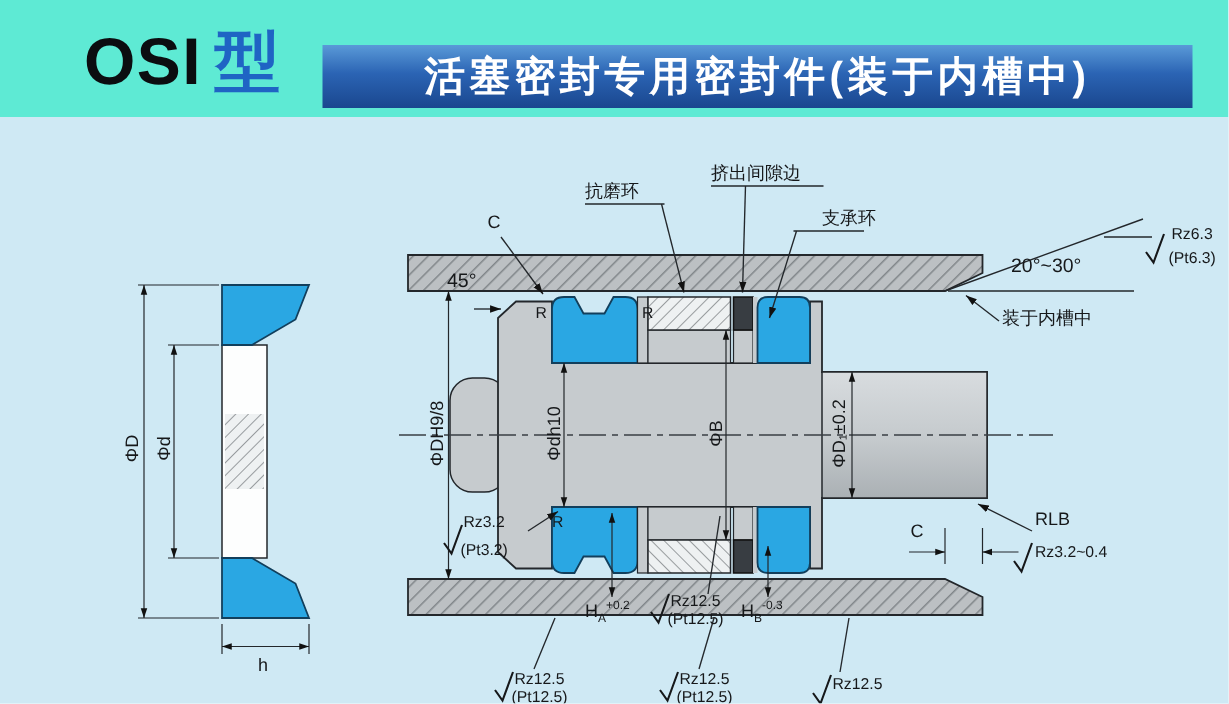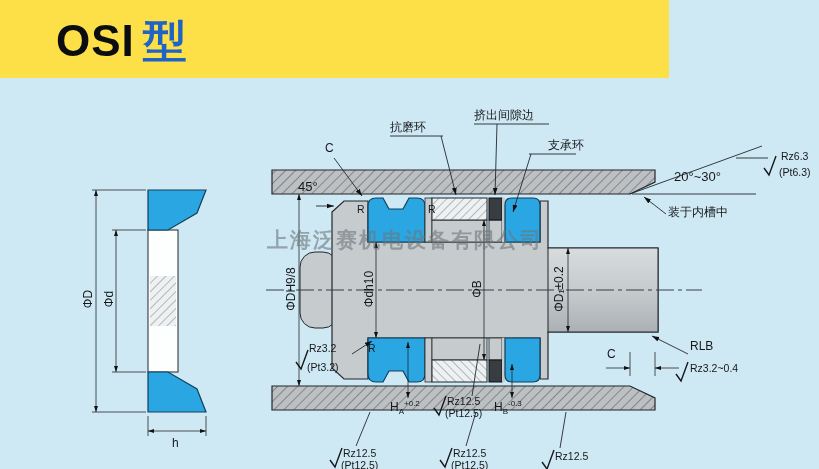--- a/index.html
+++ b/index.html
@@ -1,19 +1,19 @@
 <!DOCTYPE html>
 <html><head>
 <meta charset="utf-8">
 <style>
   *{margin:0;padding:0;box-sizing:border-box}
   html,body{width:819px;height:469px}
   .stage{position:relative;width:819px;height:469px;background:#cfe9f4;overflow:hidden;
          font-family:"Liberation Sans","DejaVu Sans",sans-serif;color:#16181a}
-  .header{position:absolute;left:0;top:0;width:669px;height:78px;background:#fde047;z-index:2}
+  .header{position:absolute;left:0;top:0;width:819px;height:78px;background:#5eead4;z-index:2}
   .logo{position:absolute;left:56px;top:12px;font-size:44px;font-weight:bold;letter-spacing:1px;white-space:nowrap}
   .logo .osi{color:#0b0d10}
   .logo .xing{color:#1f64c4;margin-left:8px}
   .titlebar{position:absolute;left:215px;top:30px;width:580px;height:42px;
             background:linear-gradient(180deg,#5a9ad8 0%,#2b64b4 45%,#1a478f 100%);
             display:flex;align-items:center;justify-content:center;z-index:2}
   .titlebar .t{color:#ffffff;font-size:27px;font-weight:bold;letter-spacing:3px;white-space:nowrap}
   svg.draw{position:absolute;left:0;top:0;z-index:1}
   .wm{position:absolute;left:230px;top:226px;width:350px;text-align:center;font-size:21px;
       letter-spacing:2px;color:rgba(108,118,124,.6);font-weight:bold;z-index:2;white-space:nowrap}
@@ -26,20 +26,23 @@
   .lbl sup{font-size:8px}
 </style>
 </head>
 <body>
 
 <div class="stage">
 
   <div class="header">
     <div class="logo">
       <span class="osi">OSI</span><span class="xing">型</span>
+    </div>
+    <div class="titlebar">
+      <span class="t">活塞密封专用密封件(装于内槽中)</span>
     </div>
   </div>
 
   <svg class="draw" width="819" height="469" viewBox="0 0 819 469">
     <defs>
       <marker id="ar" viewBox="0 0 10 6" markerWidth="9" markerHeight="6" refX="9" refY="3" orient="auto-start-reverse">
         <path d="M0,0 L9,3 L0,6 Z" fill="#111"></path>
       </marker>
       <pattern id="pw" width="7" height="7" patternUnits="userSpaceOnUse" patternTransform="rotate(45)">
         <rect width="7" height="7" fill="#bcc0c3"></rect>
@@ -142,21 +145,20 @@
       <use href="#chk" x="296" y="356"></use>
       <use href="#chk" x="434" y="402"></use>
       <use href="#chk" x="330" y="454"></use>
       <use href="#chk" x="440" y="454"></use>
       <use href="#chk" x="542" y="456"></use>
       <use href="#chk" x="764" y="162"></use>
       <use href="#chk" x="676" y="368"></use>
     </g>
   </svg>
 
-  <div class="wm">上海泛赛机电设备有限公司</div>
 
   <div class="vlbl" style="left:43px;top:292px">ΦD</div>
   <div class="vlbl" style="left:64px;top:292px">Φd</div>
   <div class="vlbl" style="left:246px;top:282px">ΦDH9/8</div>
   <div class="vlbl" style="left:324px;top:282px">Φdh10</div>
   <div class="vlbl" style="left:432px;top:282px">ΦB</div>
   <div class="vlbl" style="left:514px;top:282px">ΦD₁±0.2</div>
 
   <div class="lbl" style="left:172px;top:437px">h</div>
   <div class="lbl" style="left:390px;top:121px">抗磨环</div>

